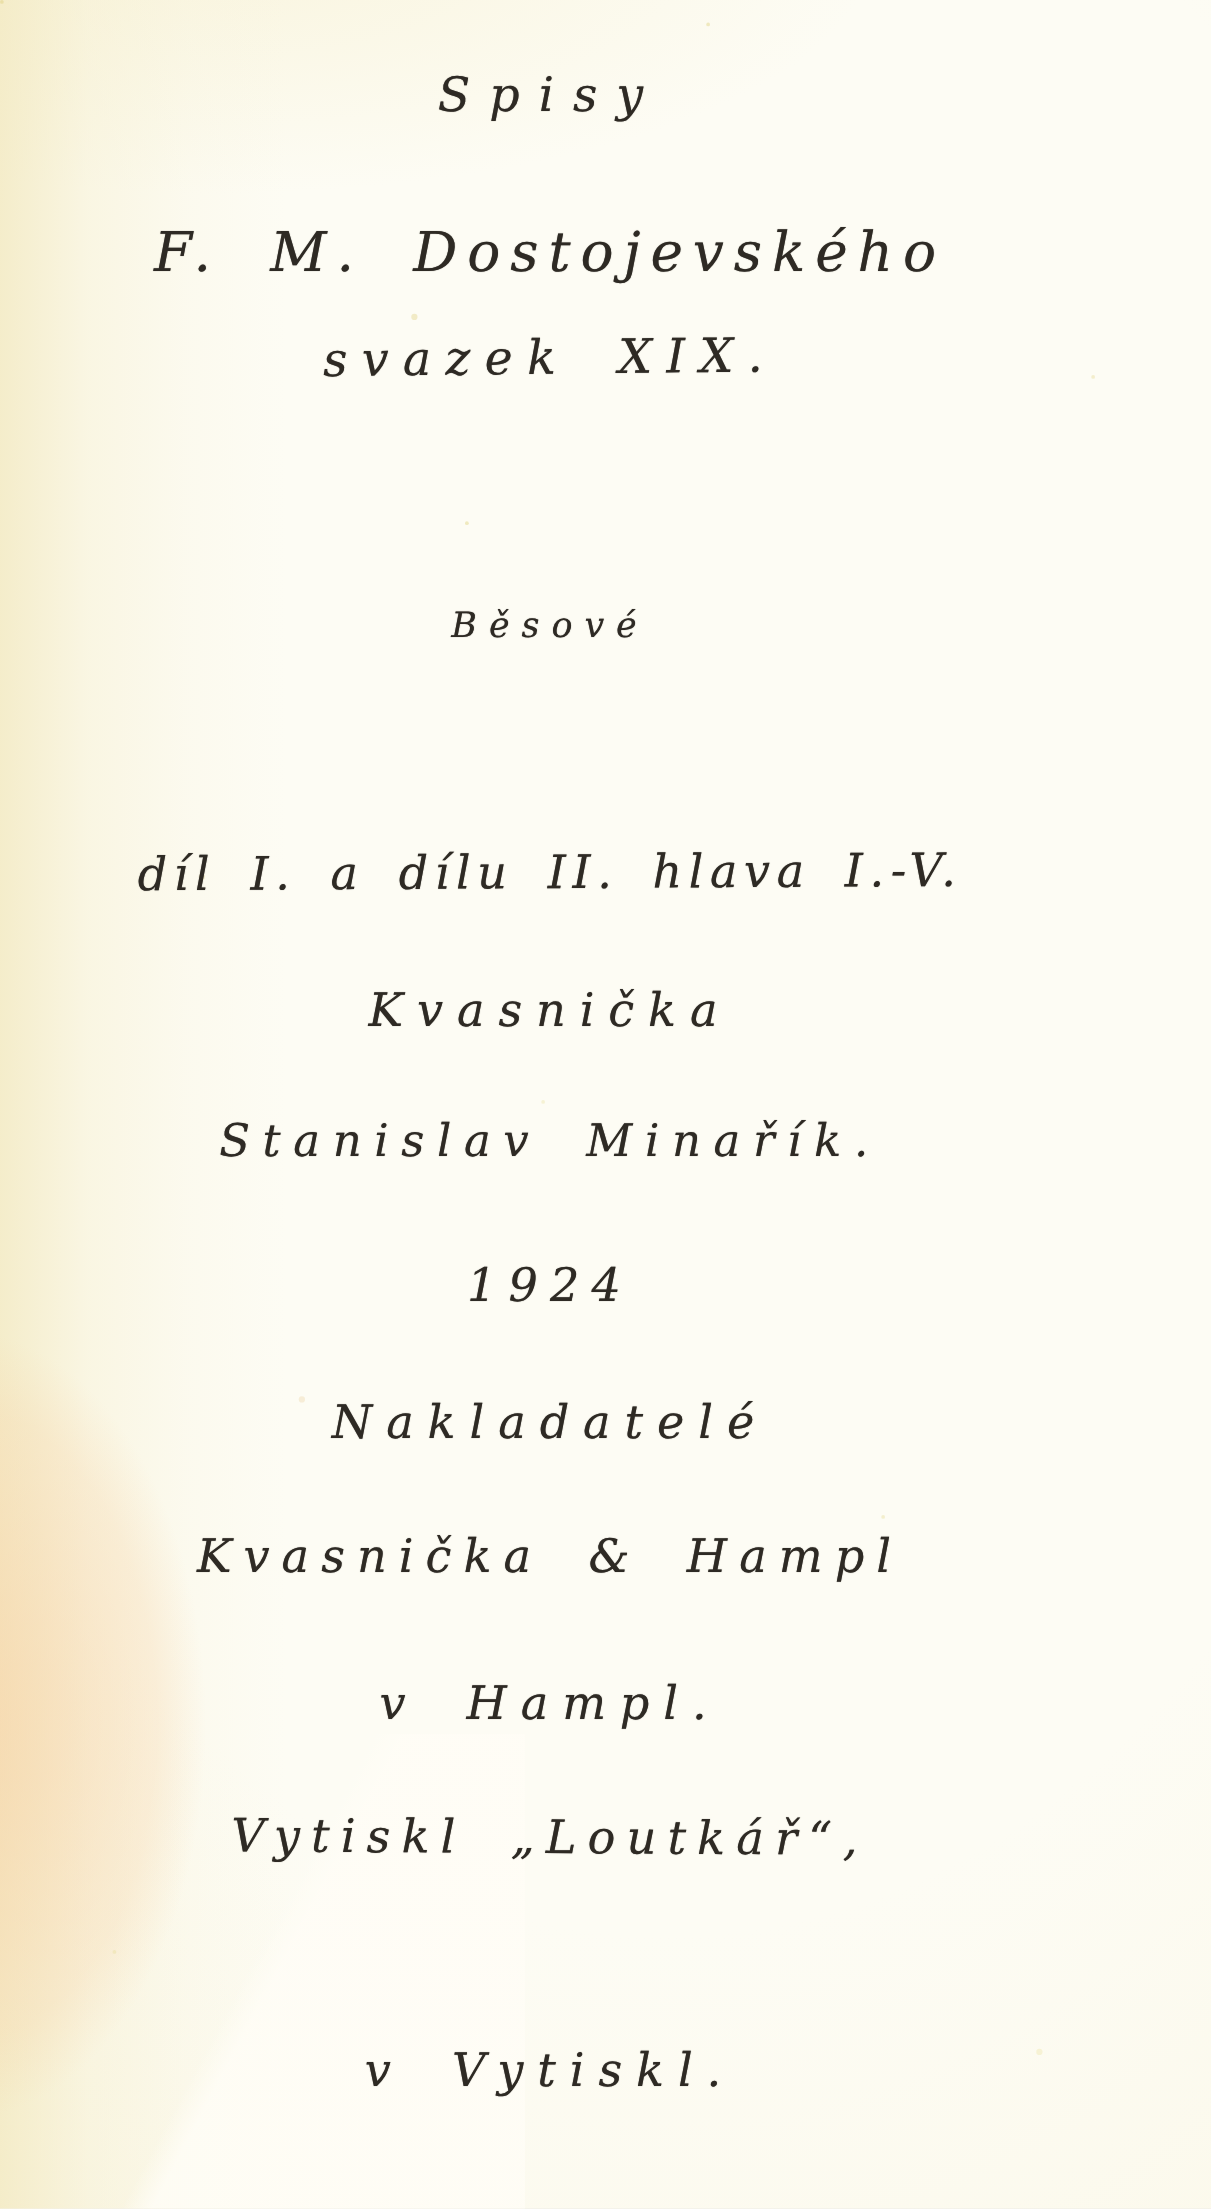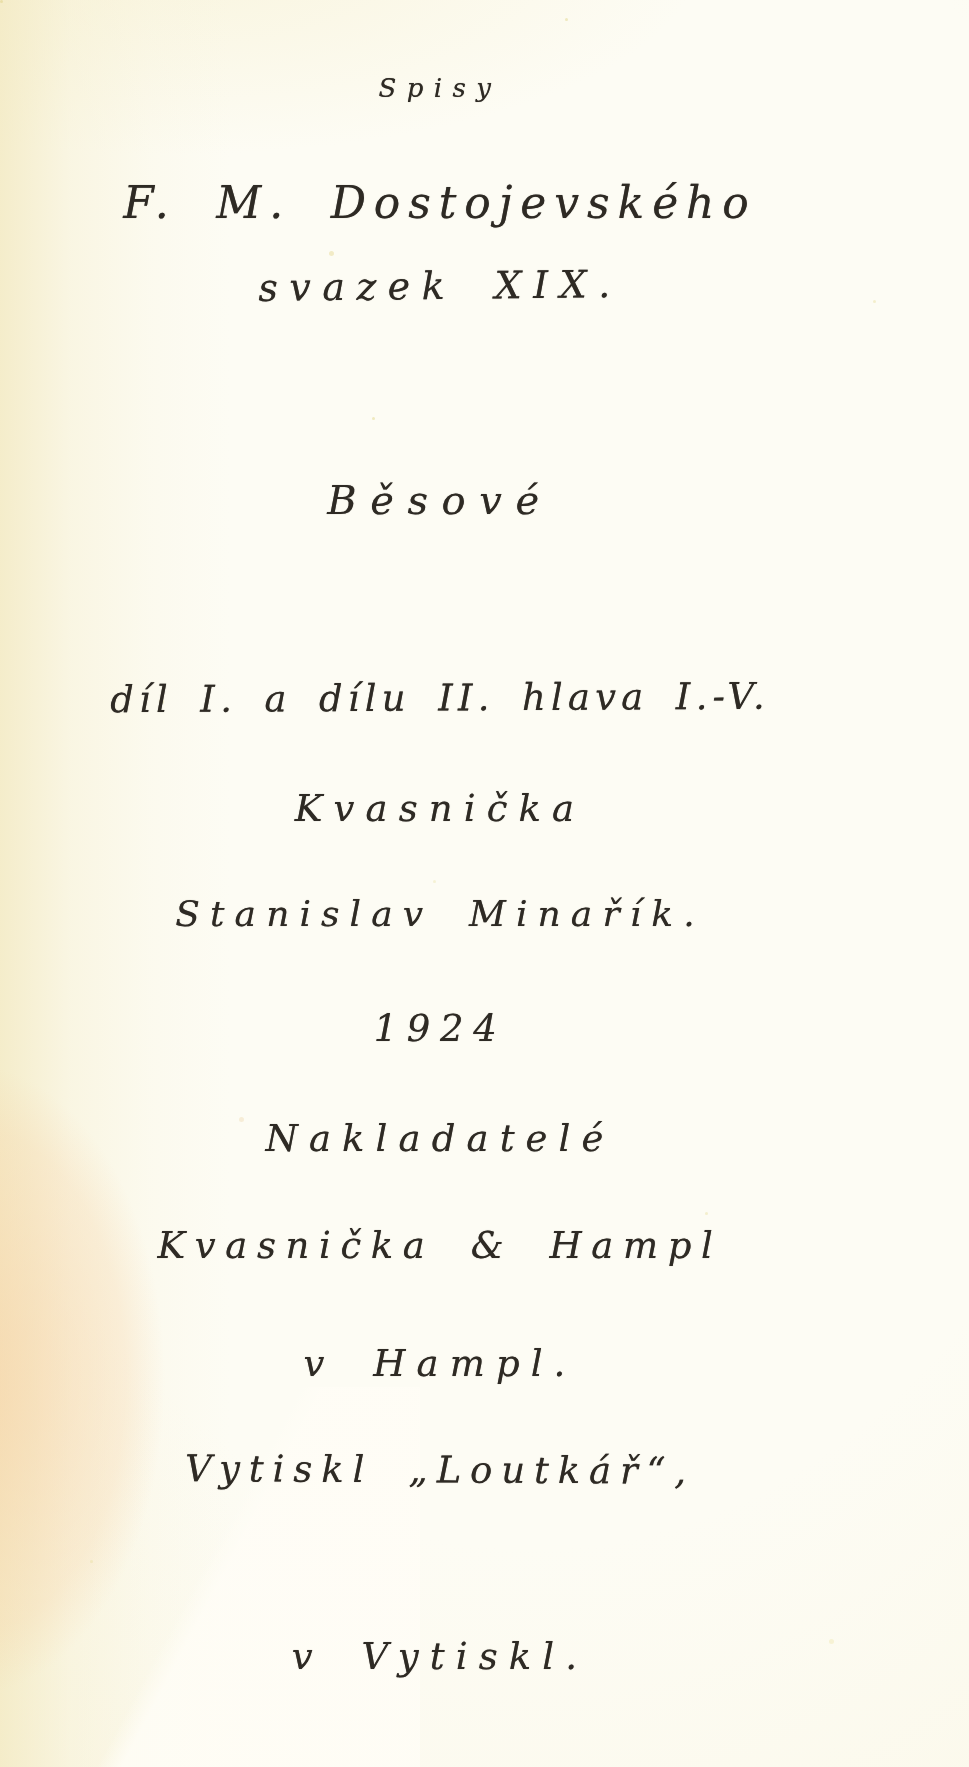--- a/index.html
+++ b/index.html
@@ -44,24 +44,24 @@
     pointer-events:none;
   }
   .ln{
     position:absolute;left:440px;
     transform:translate(-50%,-50%);
     white-space:nowrap;
     font-style:italic;
     word-spacing:0.40em;
     text-shadow:0 0 0.7px rgba(46,42,36,0.75);
   }
-  .ln-series    {top:88px;  font-size:26px; letter-spacing:.40em;}
+  .ln-series    {top:76px;  font-size:38px; letter-spacing:.40em;}
   .ln-author    {top:202px; font-size:44px; letter-spacing:.18em;}
   .ln-volume    {top:286px; font-size:38px; letter-spacing:.30em; transform:translate(-50%,-50%) rotate(-0.6deg);}
-  .ln-title     {top:500px; font-size:40px; letter-spacing:.34em;}
+  .ln-title     {top:500px; font-size:28px; letter-spacing:.34em;}
   .ln-scope     {top:698px; font-size:37px; letter-spacing:.14em; word-spacing:.28em; transform:translate(-50%,-50%) rotate(-0.3deg);}
   .ln-translated{top:808px; font-size:37px; letter-spacing:.30em;}
   .ln-translator{top:913px; font-size:36px; letter-spacing:.28em;}
   .ln-year      {top:1028px;font-size:37px; letter-spacing:.26em;}
   .ln-publabel  {top:1138px;font-size:37px; letter-spacing:.30em;}
   .ln-publisher {top:1245px;font-size:37px; letter-spacing:.26em;}
   .ln-pubplace  {top:1363px;font-size:37px; letter-spacing:.30em;}
   .ln-printer   {top:1470px;font-size:37px; letter-spacing:.24em; transform:translate(-50%,-50%) rotate(0.3deg);}
   .ln-prnplace  {top:1656px;font-size:37px; letter-spacing:.30em;}
 </style>

